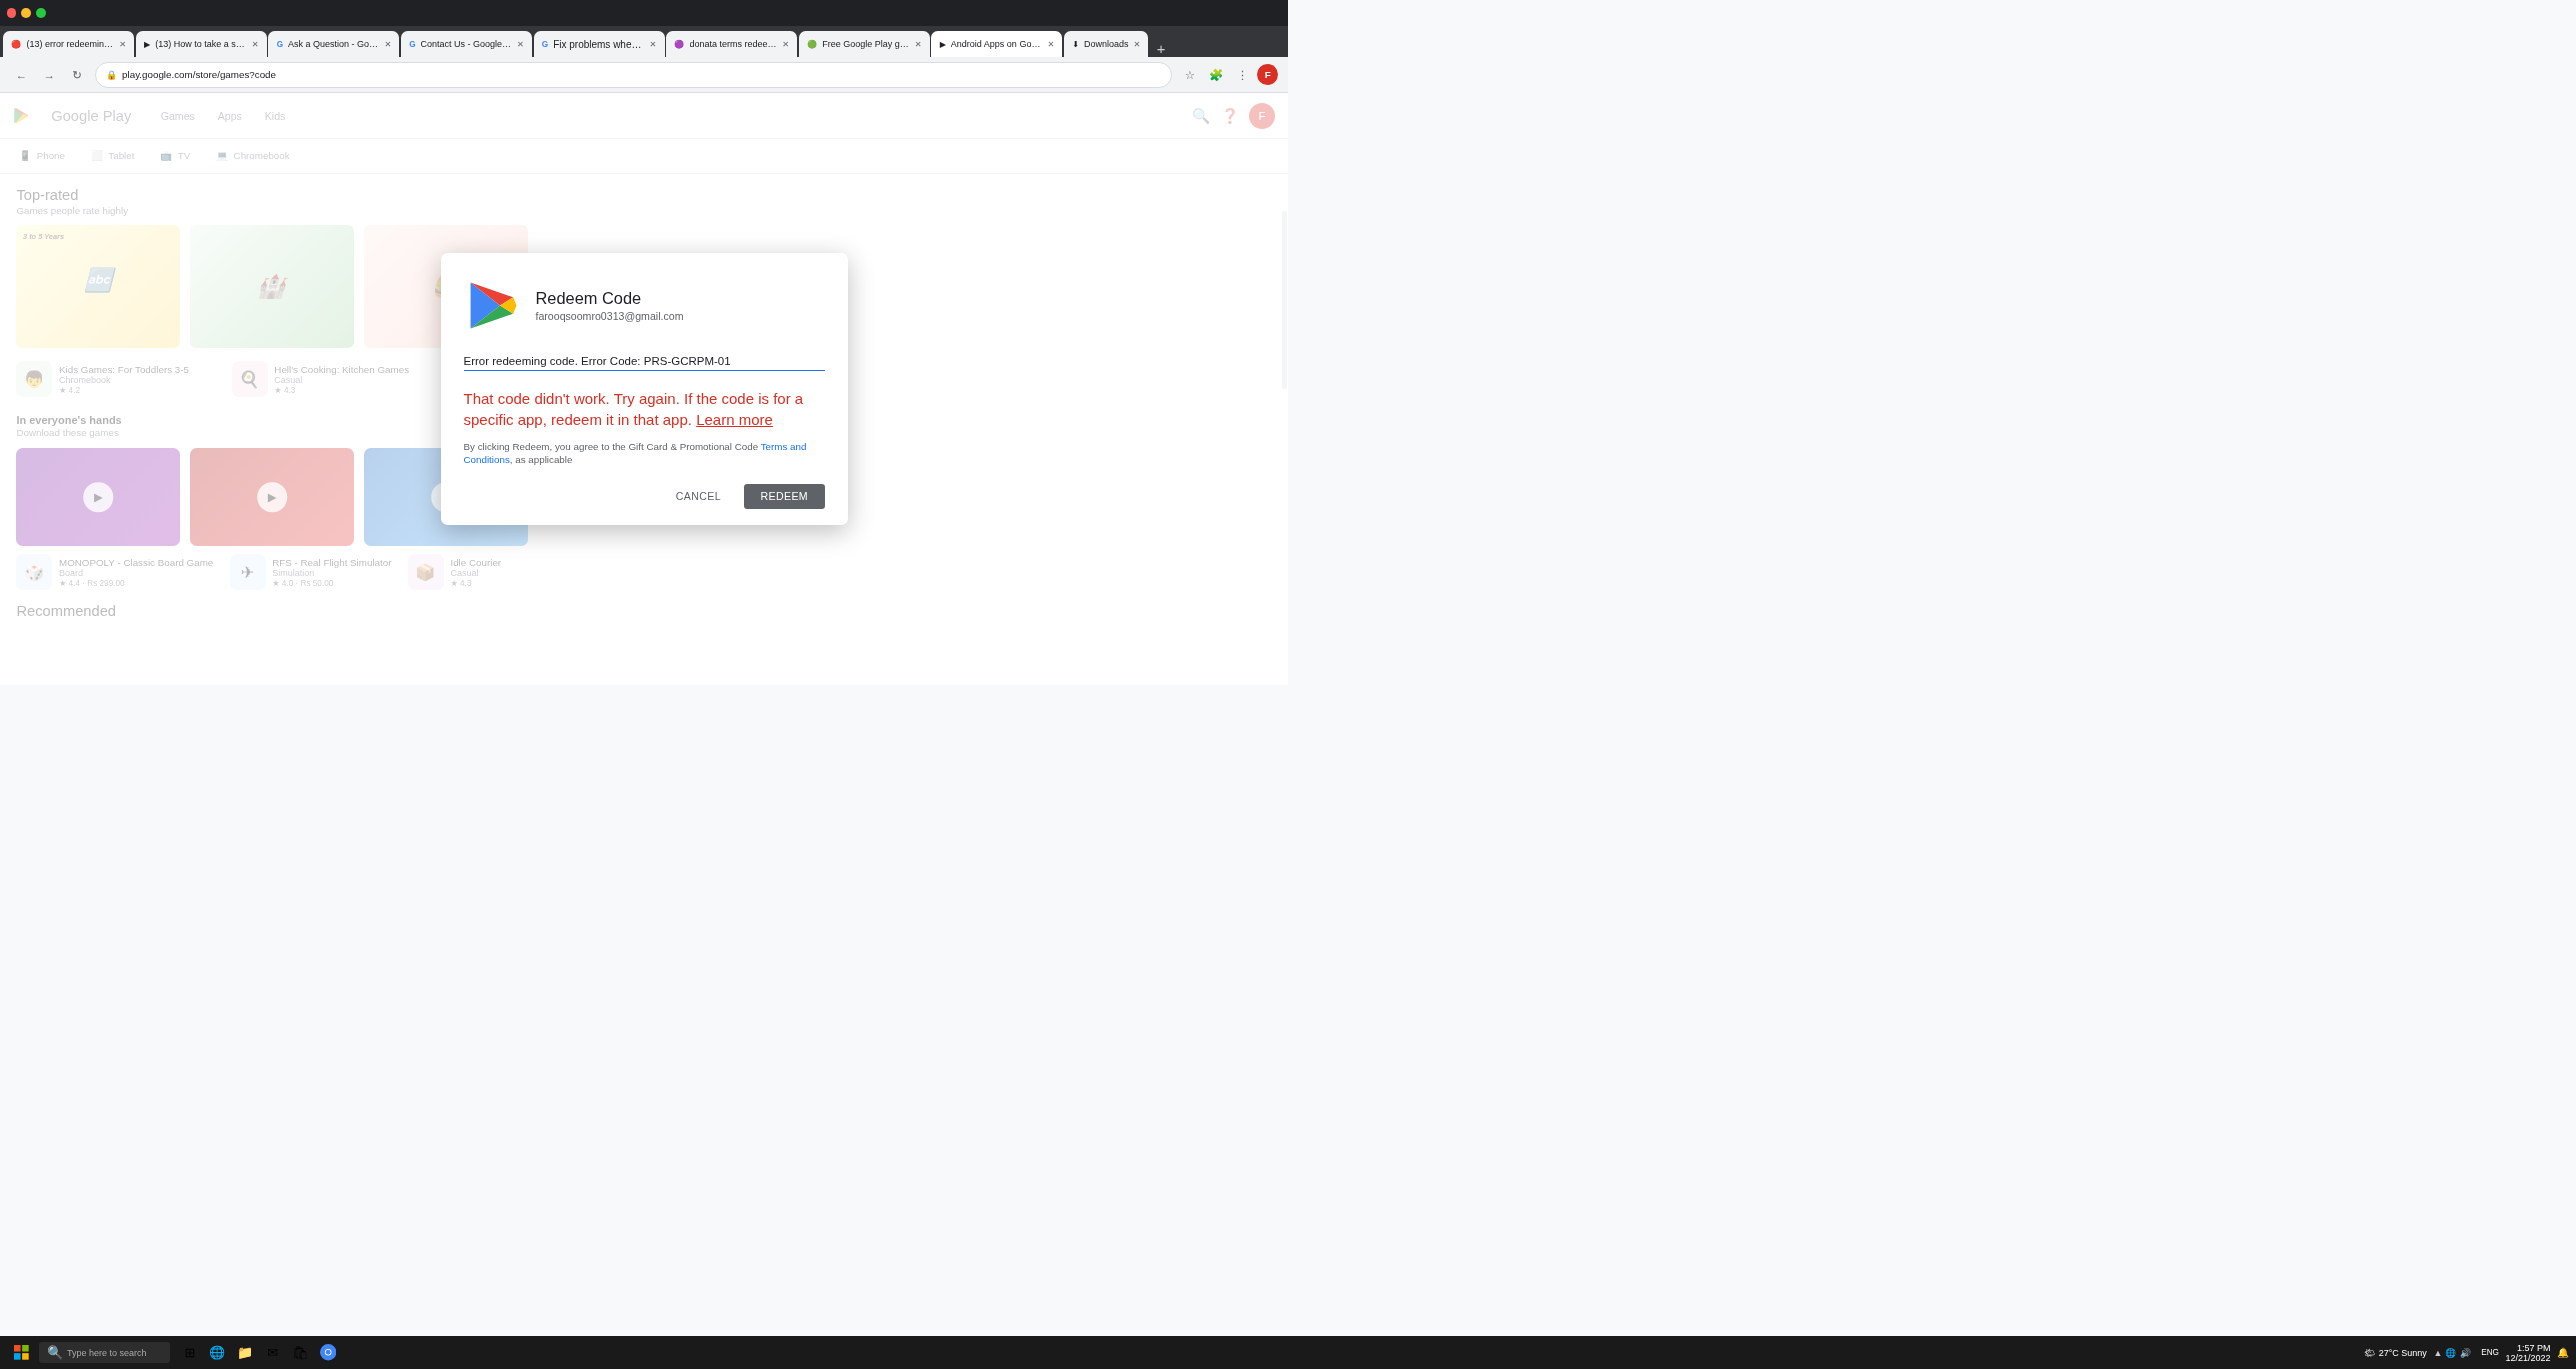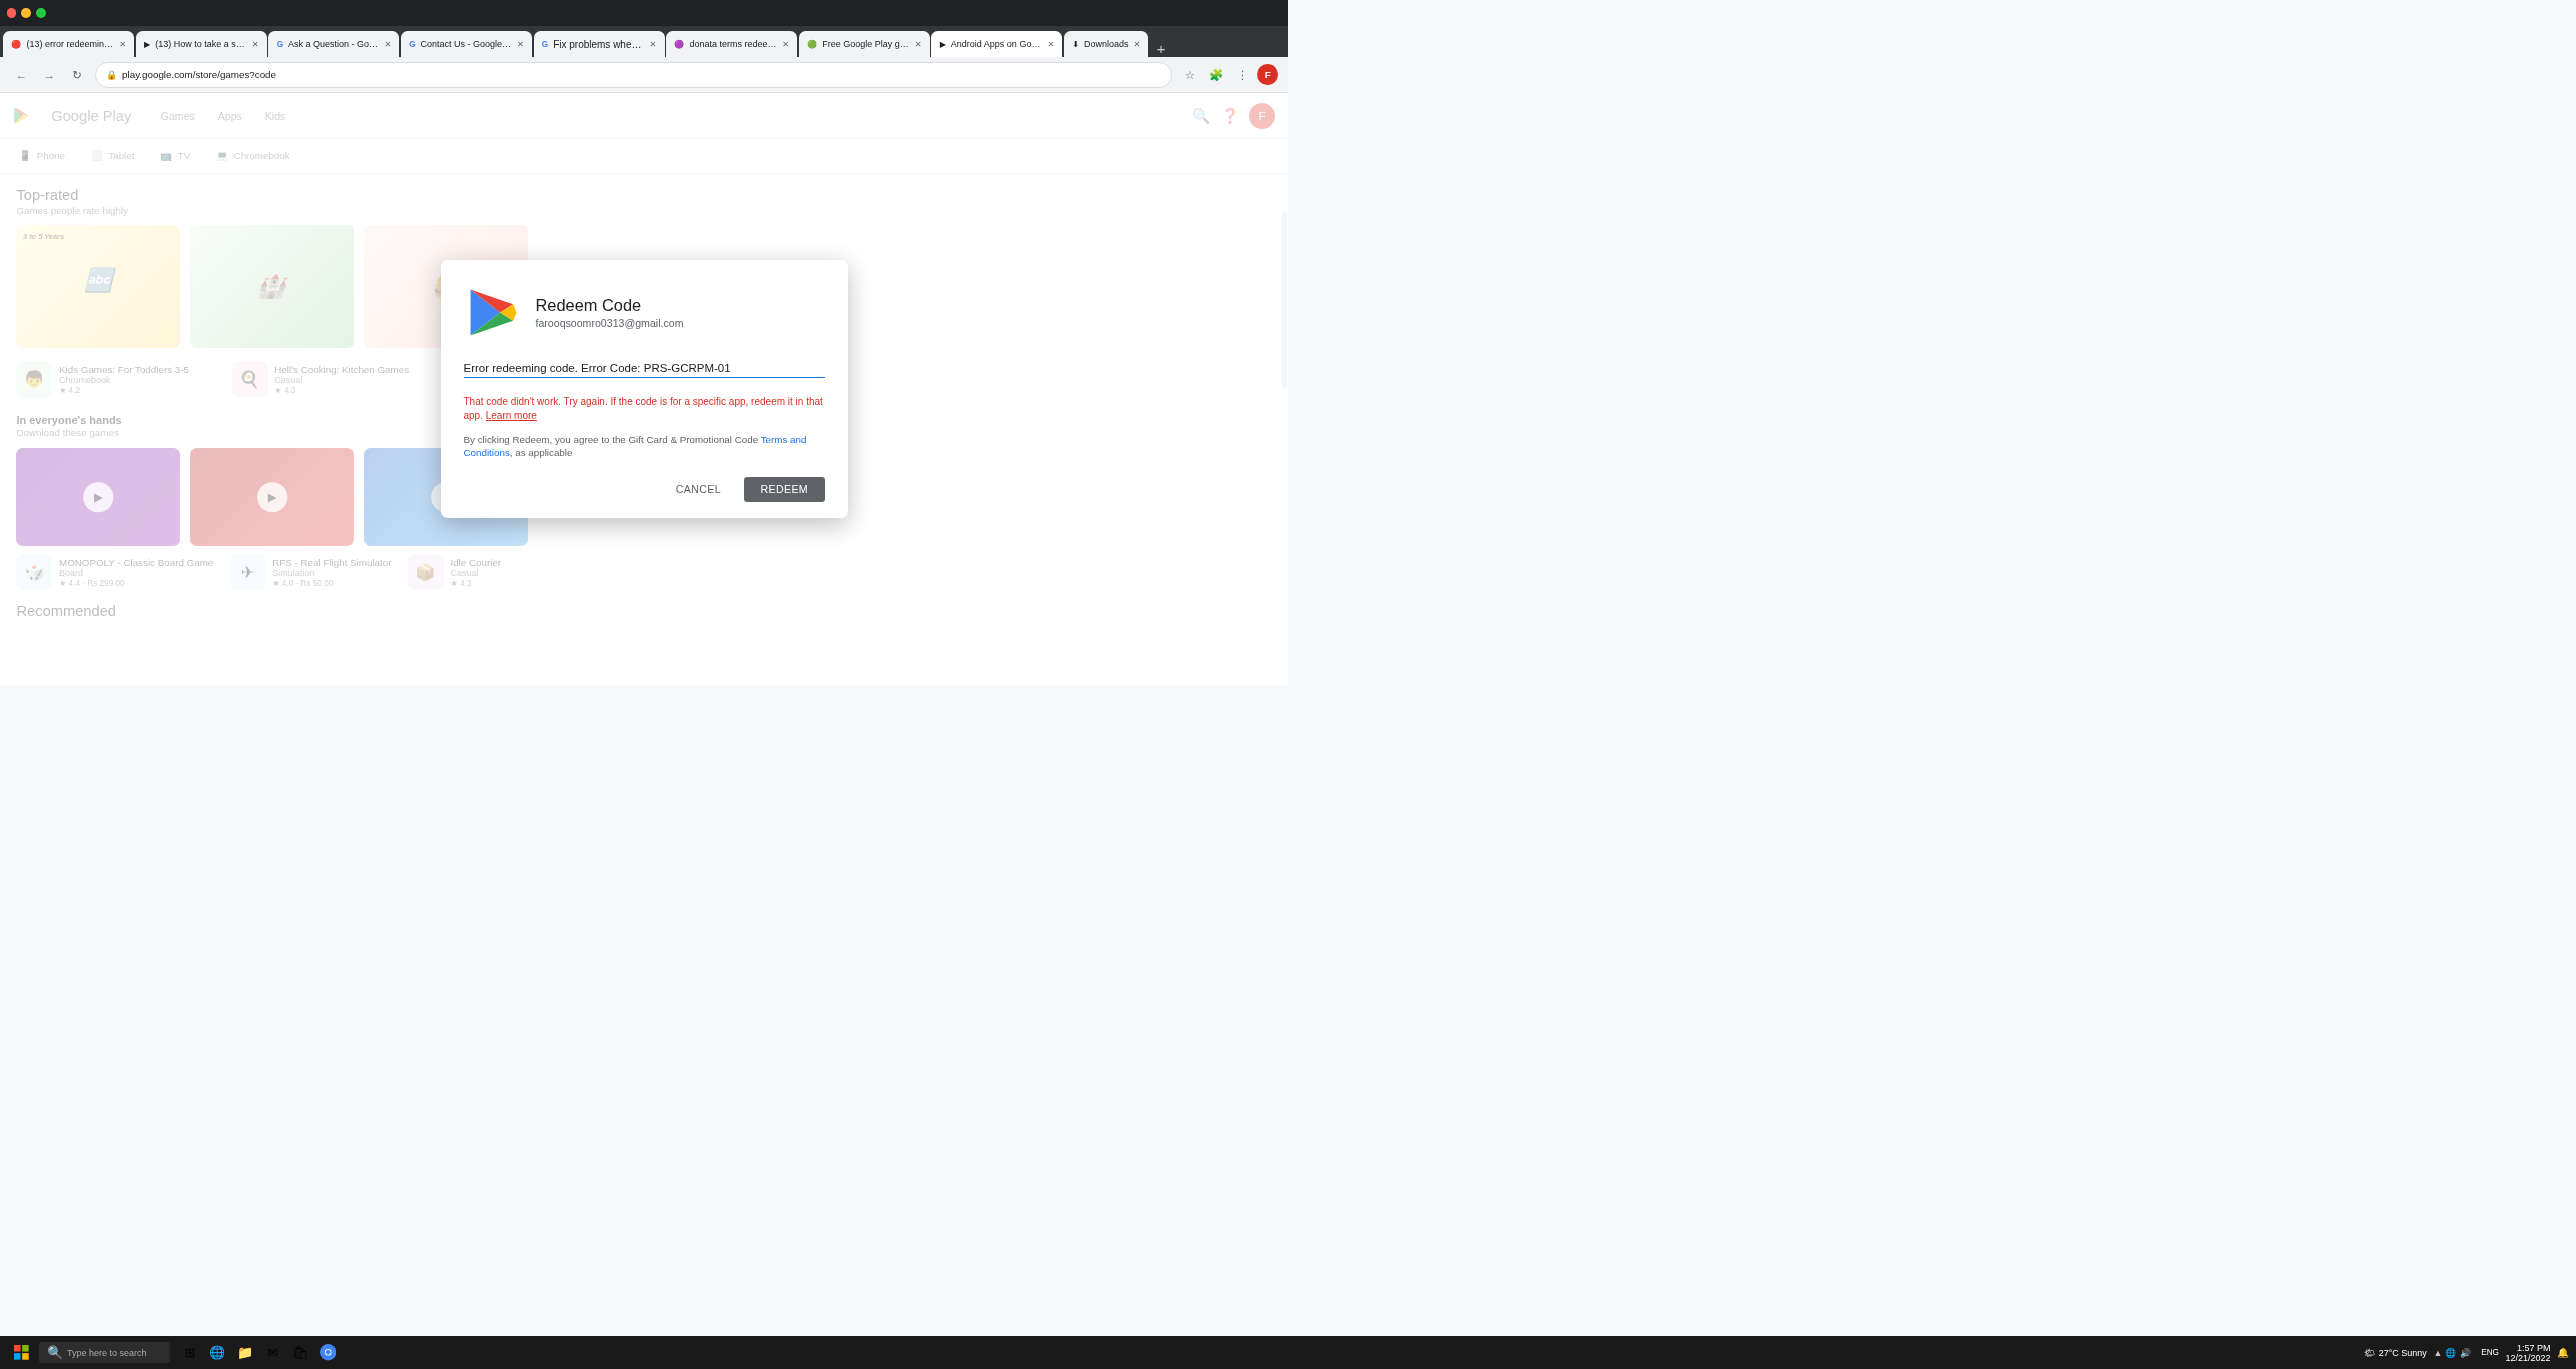--- a/index.html
+++ b/index.html
@@ -78,21 +78,21 @@
     .redeem-dialog { background: #fff; border-radius: 6.6px; box-shadow: 0 6.6px 26px rgba(0,0,0,0.25); padding: 23px 23px 16.4px 23px; width: 407px; position: relative; }
     .dialog-header { display: flex; align-items: center; gap: 13px; margin-bottom: 16.4px; }
     .play-logo-large { width: 59px; height: 59px; }
     .dialog-title-section { }
     .dialog-title { font-size: 16.4px; font-weight: 500; color: #202124; }
     .dialog-email { font-size: 10.6px; color: #5f6368; margin-top: 1.6px; }
     
     .redeem-input-section { margin-bottom: 17px; }
     .redeem-input { width: 100%; border: none; border-bottom: 1.6px solid #1a73e8; outline: none; font-size: 11.5px; color: #202124; padding: 3.3px 0; background: transparent; }
     
-    .error-text { color: #d93025; font-size: 10px; margin-bottom: 9.8px; line-height: 1.4; }
+    .error-text { color: #d93025; font-size: 15px; margin-bottom: 9.8px; line-height: 1.4; }
     .error-text a { color: #d93025; }
     
     .terms-text { font-size: 9.8px; color: #5f6368; margin-bottom: 16.4px; line-height: 1.4; }
     .terms-link { color: #1a73e8; text-decoration: none; }
     
     .dialog-actions { display: flex; justify-content: flex-end; gap: 6.6px; }
     .cancel-btn { padding: 6.6px 16.4px; border: none; background: transparent; color: #5f6368; font-size: 10.6px; font-weight: 500; cursor: pointer; border-radius: 3.3px; text-transform: uppercase; letter-spacing: 0.4px; }
     .redeem-btn { padding: 6.6px 16.4px; border: none; background: #5f6368; color: #fff; font-size: 10.6px; font-weight: 500; cursor: pointer; border-radius: 3.3px; text-transform: uppercase; letter-spacing: 0.4px; }
 
     

